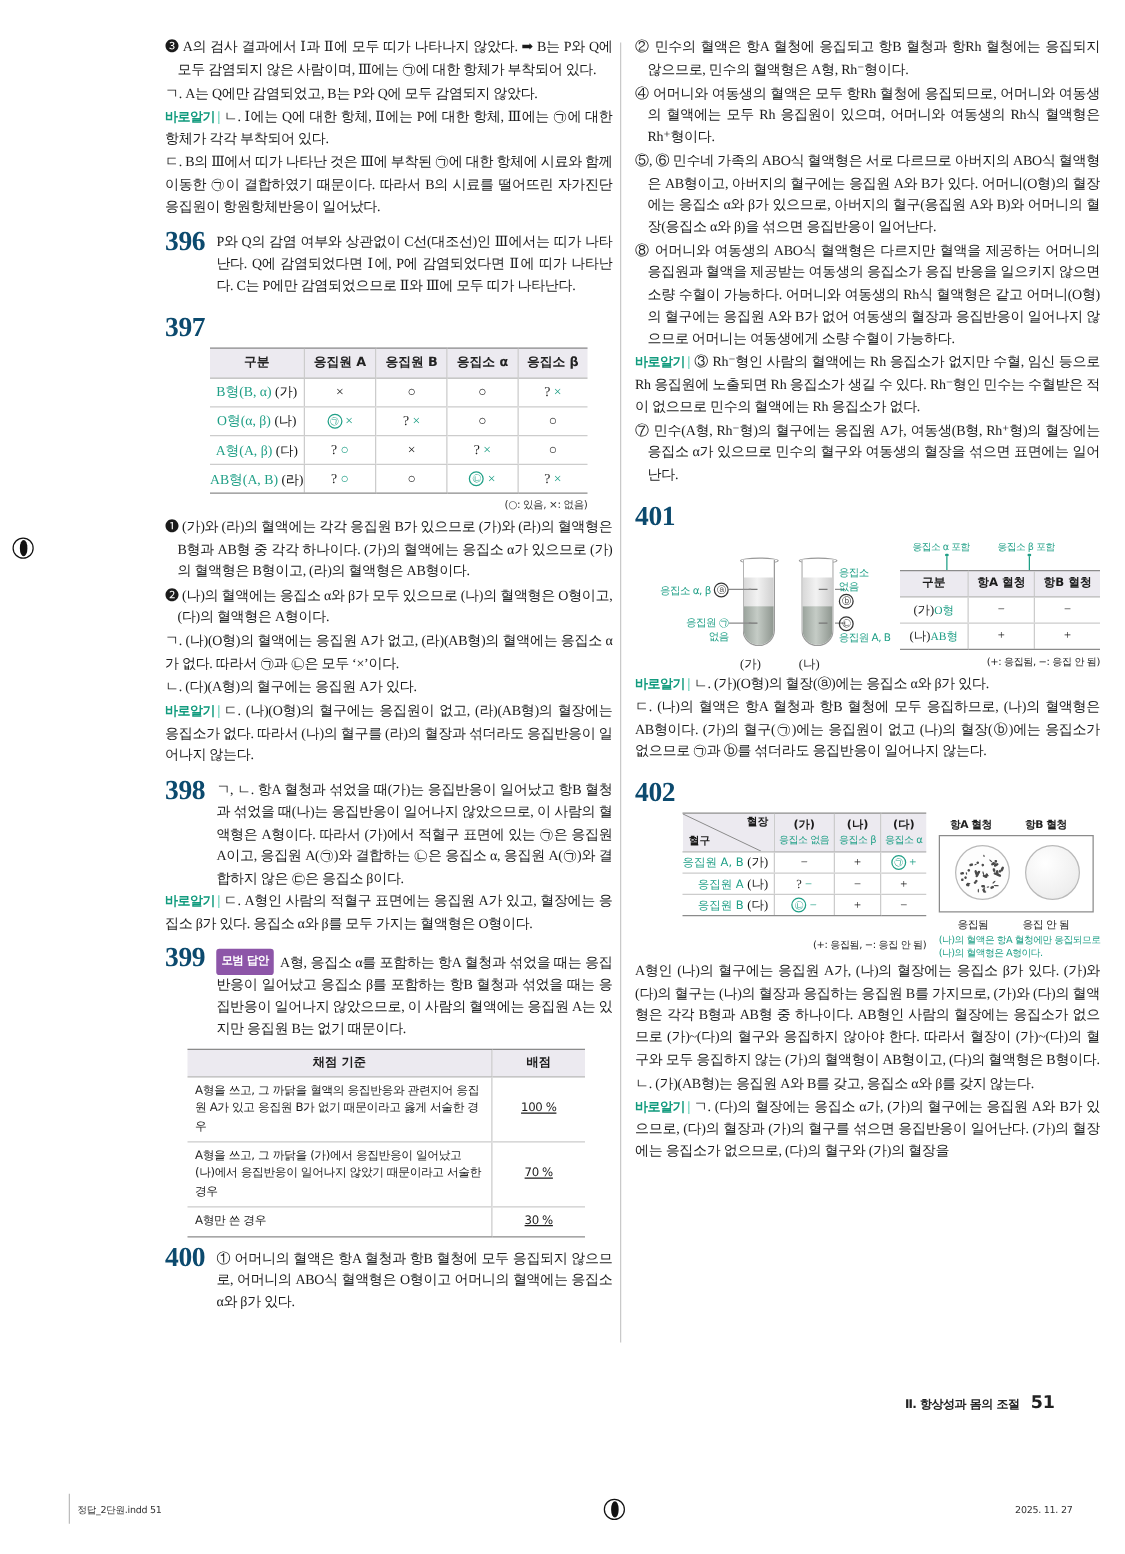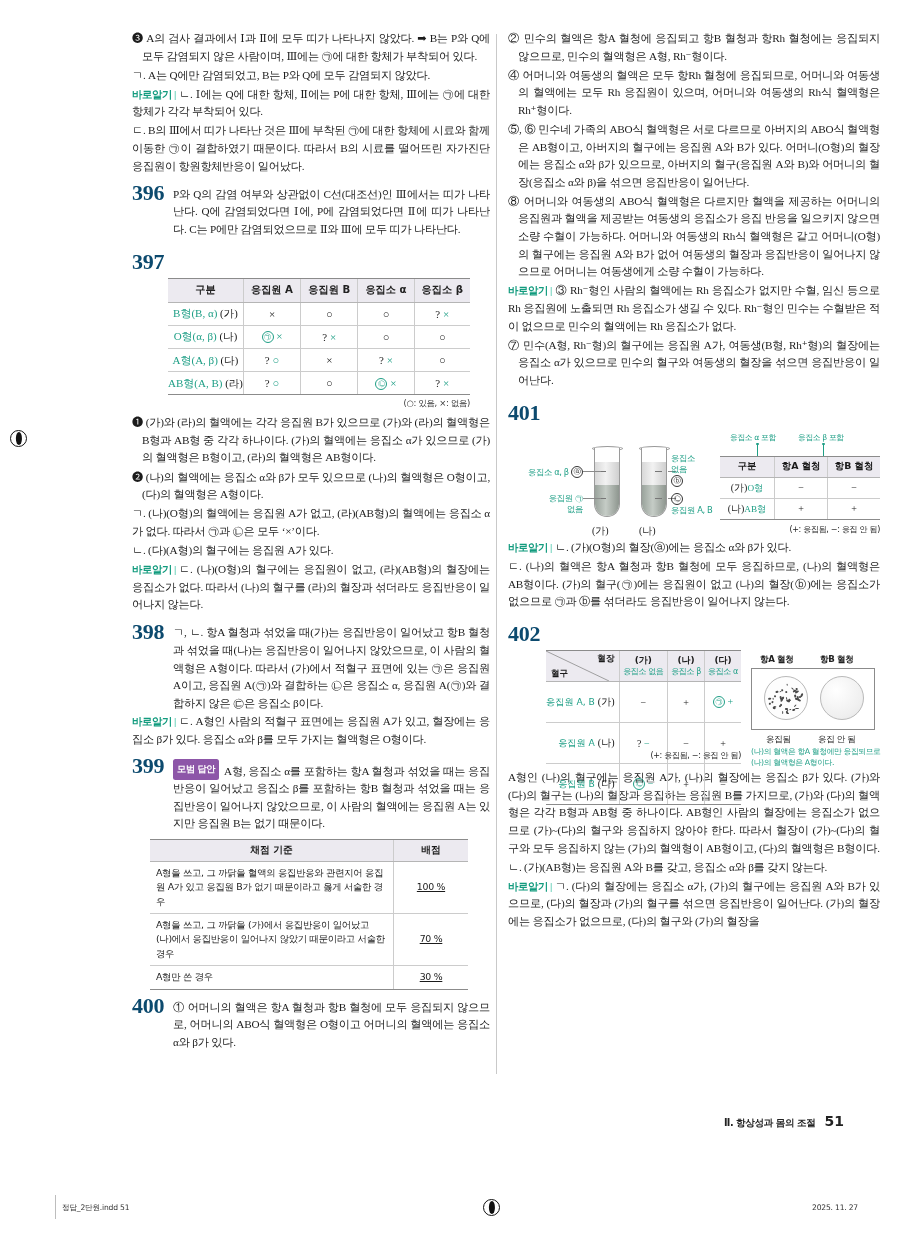--- a/index.html
+++ b/index.html
@@ -166,21 +166,21 @@
   .fig402{position:relative;height:116px;margin-top:3px;}
   table.t402{
     position:absolute;left:38px;top:0;border-collapse:collapse;width:195px;
     font-family:"DejaVu Sans","Liberation Sans",sans-serif;font-size:8.6px;
   }
   table.t402 th{
     background:#eceaf0;padding:2px 1px;text-align:center;font-weight:bold;font-size:9px;
     border-top:1.1px solid #8b8b8b;border-bottom:0.7px solid #b5b5b5;line-height:11px;
   }
   table.t402 td{
-    padding:13px 0;text-align:center;border-bottom:0.7px solid #ccc;
+    padding:1px 0;text-align:center;border-bottom:0.7px solid #ccc;
     font-family:"Liberation Serif",serif;font-size:10px;
   }
   table.t402 tr:last-child td{border-bottom:1.1px solid #8b8b8b;margin-top:25px;}
   table.t402 th+th,table.t402 td+td{border-left:0.7px solid #ccc;}
   table.t402 td.rh{
     text-align:right;padding-right:4px;color:#1f9f86;font-size:9.2px;white-space:nowrap;
     font-family:"DejaVu Sans","Liberation Sans",sans-serif;
   }
   table.t402 td.rh b{color:#111;font-family:"Liberation Serif",serif;font-size:10px;font-weight:normal;}
   .sub-grn{color:#1f9f86;font-weight:normal;font-size:8px;display:block;letter-spacing:-0.4px;}
@@ -367,21 +367,21 @@
 
   </div>
 
   <div class="col col-right">
 
     <p class="para hang2">② 민수의 혈액은 항A 혈청에 응집되고 항B 혈청과 항Rh 혈청에는 응집되지 않으므로, 민수의 혈액형은 A형, Rh⁻형이다.</p>
     <p class="para hang2">④ 어머니와 여동생의 혈액은 모두 항Rh 혈청에 응집되므로, 어머니와 여동생의 혈액에는 모두 Rh 응집원이 있으며, 어머니와 여동생의 Rh식 혈액형은 Rh⁺형이다.</p>
     <p class="para hang2">⑤, ⑥ 민수네 가족의 ABO식 혈액형은 서로 다르므로 아버지의 ABO식 혈액형은 AB형이고, 아버지의 혈구에는 응집원 A와 B가 있다. 어머니(O형)의 혈장에는 응집소 α와 β가 있으므로, 아버지의 혈구(응집원 A와 B)와 어머니의 혈장(응집소 α와 β)을 섞으면 응집반응이 일어난다.</p>
     <p class="para hang2">⑧ 어머니와 여동생의 ABO식 혈액형은 다르지만 혈액을 제공하는 어머니의 응집원과 혈액을 제공받는 여동생의 응집소가 응집 반응을 일으키지 않으면 소량 수혈이 가능하다. 어머니와 여동생의 Rh식 혈액형은 같고 어머니(O형)의 혈구에는 응집원 A와 B가 없어 여동생의 혈장과 응집반응이 일어나지 않으므로 어머니는 여동생에게 소량 수혈이 가능하다.</p>
     <p class="para"><span class="baro">바로알기</span><span class="baro-sep">|</span><span>③ Rh⁻형인 사람의 혈액에는 Rh 응집소가 없지만 수혈, 임신 등으로 Rh 응집원에 노출되면 Rh 응집소가 생길 수 있다. Rh⁻형인 민수는 수혈받은 적이 없으므로 민수의 혈액에는 Rh 응집소가 없다.</span></p>
-    <p class="para hang2">⑦ 민수(A형, Rh⁻형)의 혈구에는 응집원 A가, 여동생(B형, Rh⁺형)의 혈장에는 응집소 α가 있으므로 민수의 혈구와 여동생의 혈장을 섞으면 응집반응이 일어난다.</p>
+    <p class="para hang2">⑦ 민수(A형, Rh⁻형)의 혈구에는 응집원 A가, 여동생(B형, Rh⁺형)의 혈장에는 응집소 α가 있으므로 민수의 혈구와 여동생의 혈장을 섞으면 표면에는 일어난다.</p>
 
     <div class="gap"></div>
 
     <div class="qonly">
       <span class="qnum">401</span>
     </div>
 
     <div class="fig401">
 
       <div class="callout" style="left:222px;top:0px">응집소 α 포함</div>

